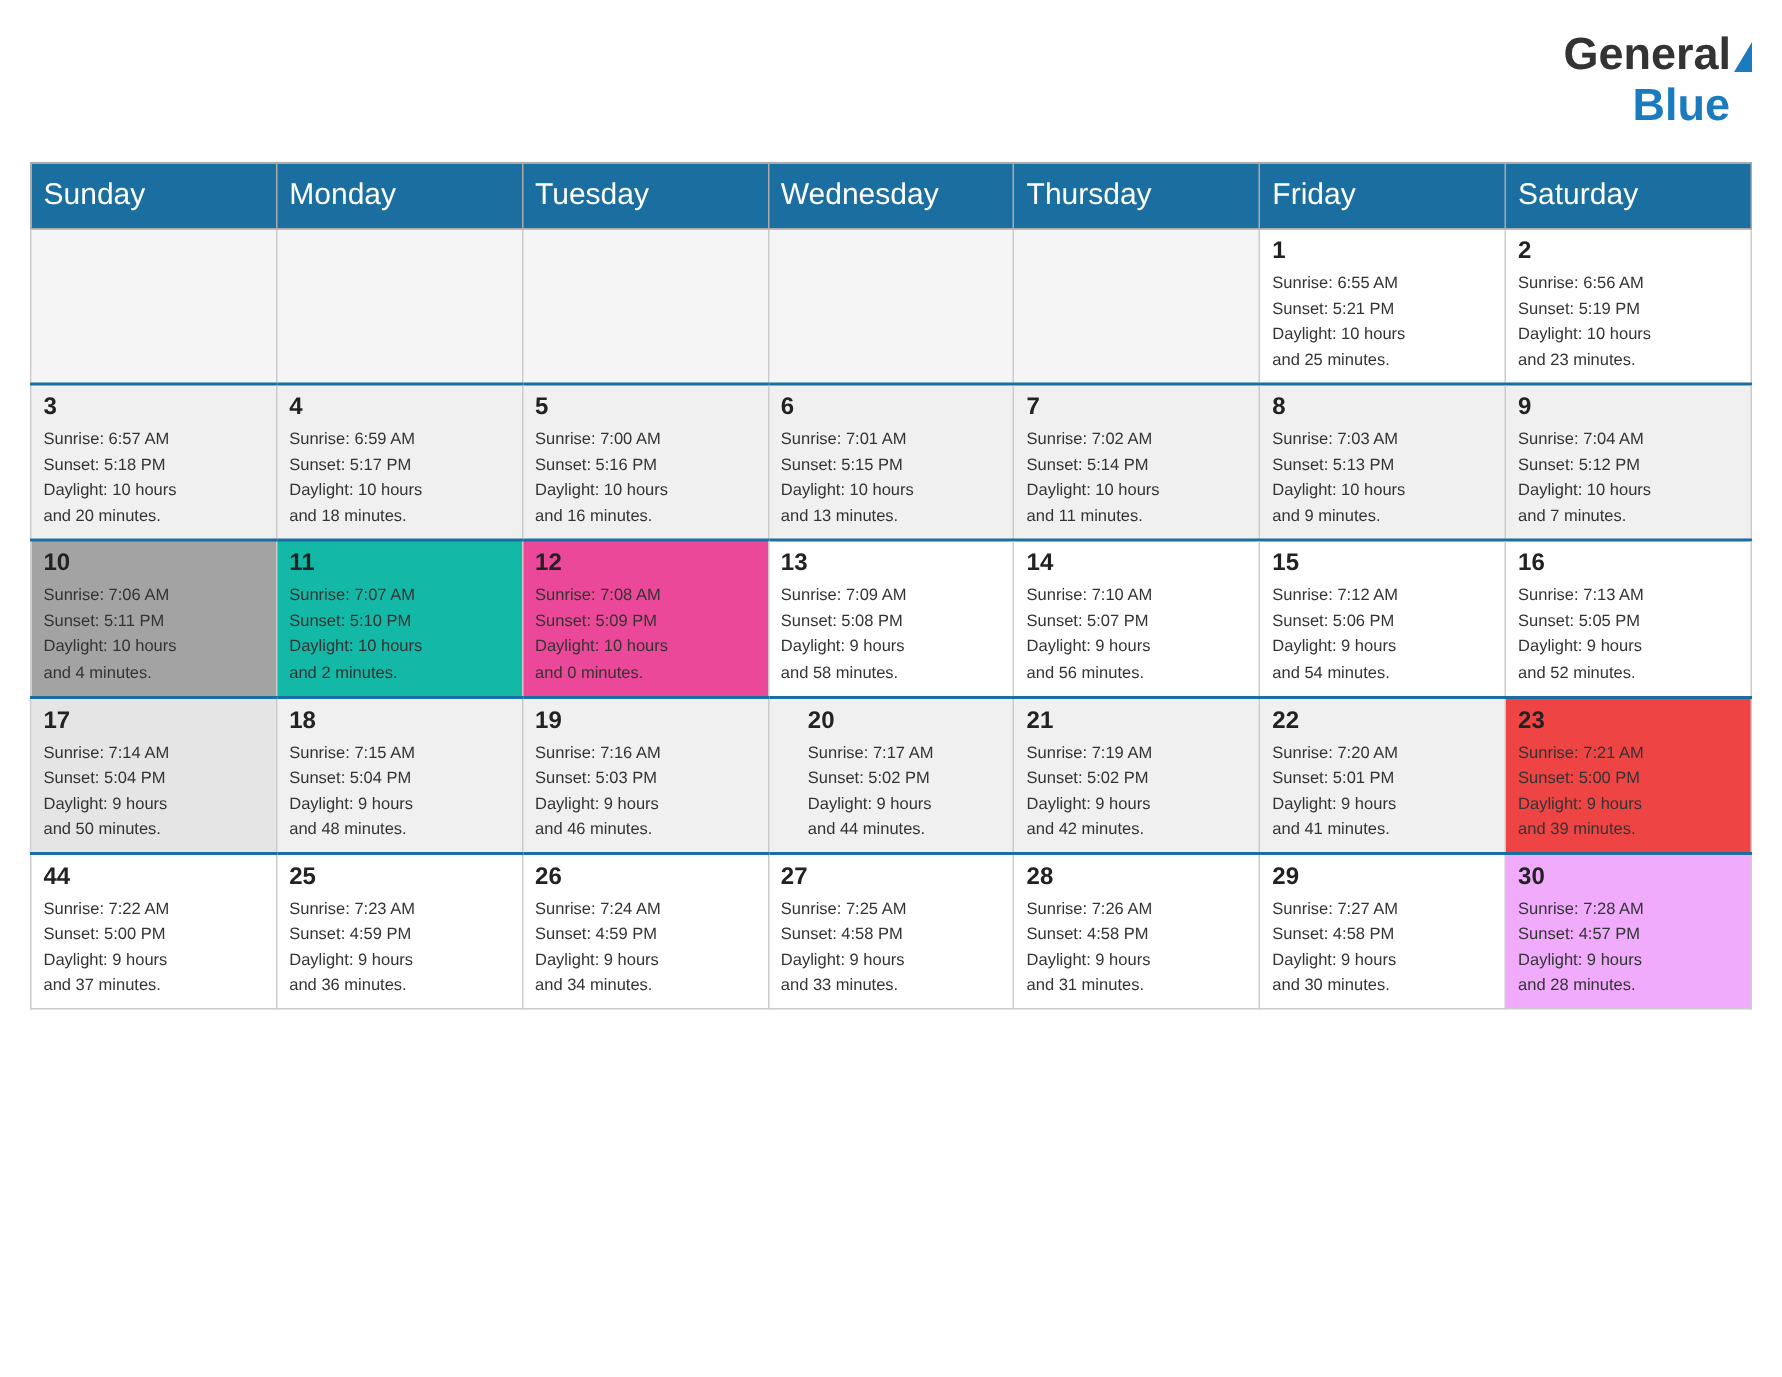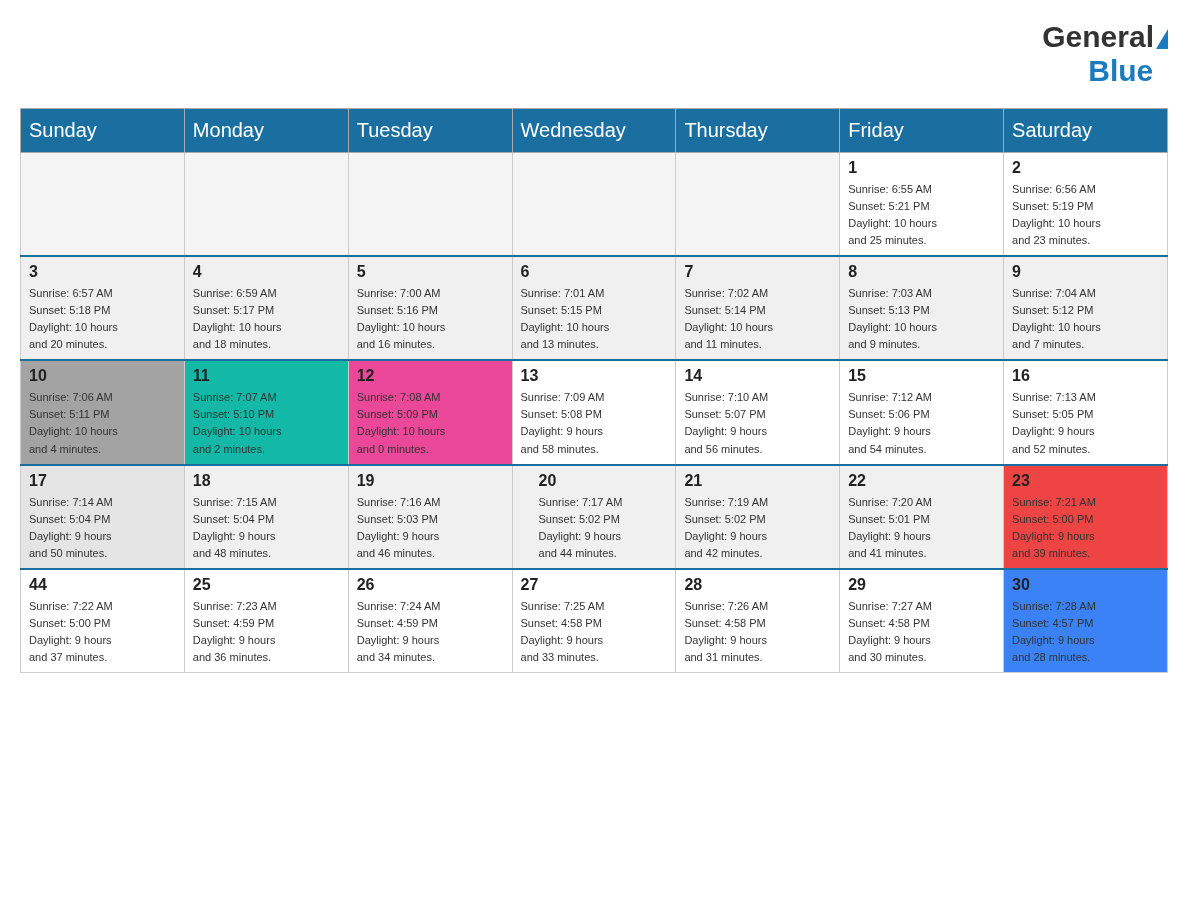--- a/index.html
+++ b/index.html
@@ -237,19 +237,19 @@
           <div class="day-info">Sunrise: 7:25 AM<br>Sunset: 4:58 PM<br>Daylight: 9 hours<br>and 33 minutes.</div>
         </td>
         <td style="background: rgb(255, 255, 255);">
           <span class="day-number">28</span>
           <div class="day-info">Sunrise: 7:26 AM<br>Sunset: 4:58 PM<br>Daylight: 9 hours<br>and 31 minutes.</div>
         </td>
         <td style="background: rgb(255, 255, 255);">
           <span class="day-number">29</span>
           <div class="day-info">Sunrise: 7:27 AM<br>Sunset: 4:58 PM<br>Daylight: 9 hours<br>and 30 minutes.</div>
         </td>
-        <td style="background: #3b82f6; margin-top: 44px;">
+        <td style="background: #f0abfc; margin-top: 44px;">
           <span class="day-number">30</span>
           <div class="day-info">Sunrise: 7:28 AM<br>Sunset: 4:57 PM<br>Daylight: 9 hours<br>and 28 minutes.</div>
         </td>
       </tr>
     </tbody>
 </table>
 
 </body></html>

